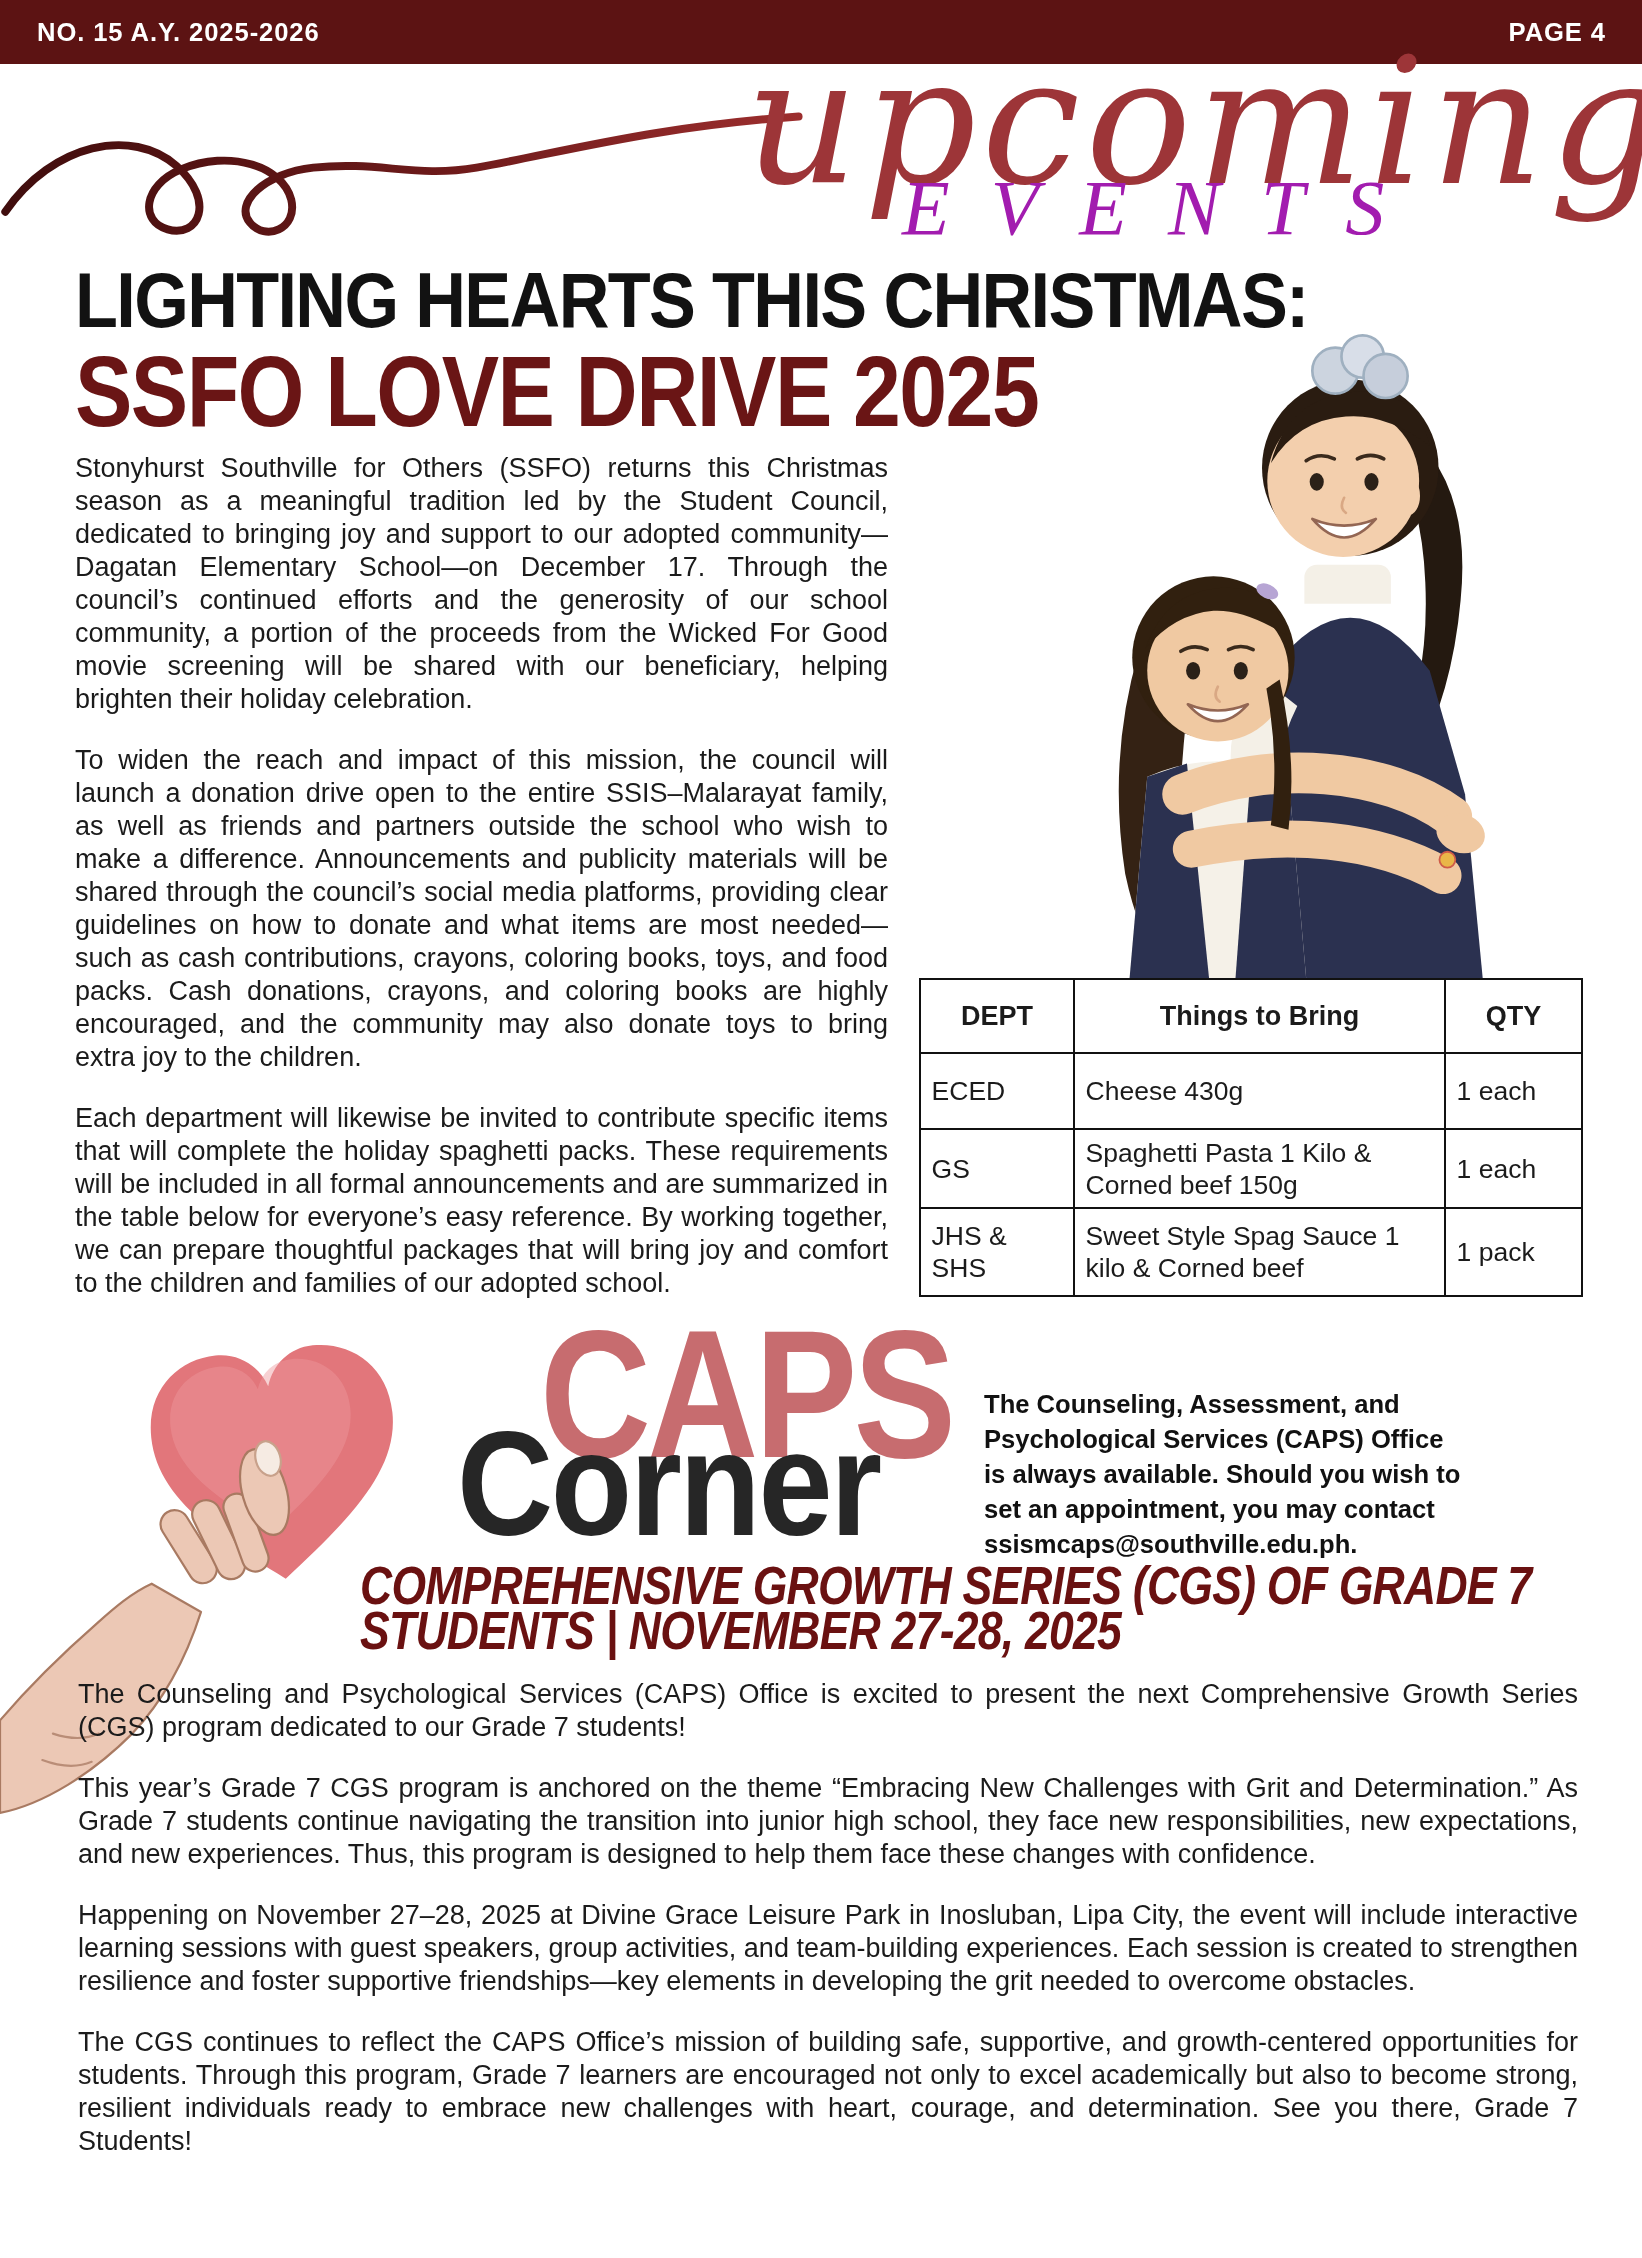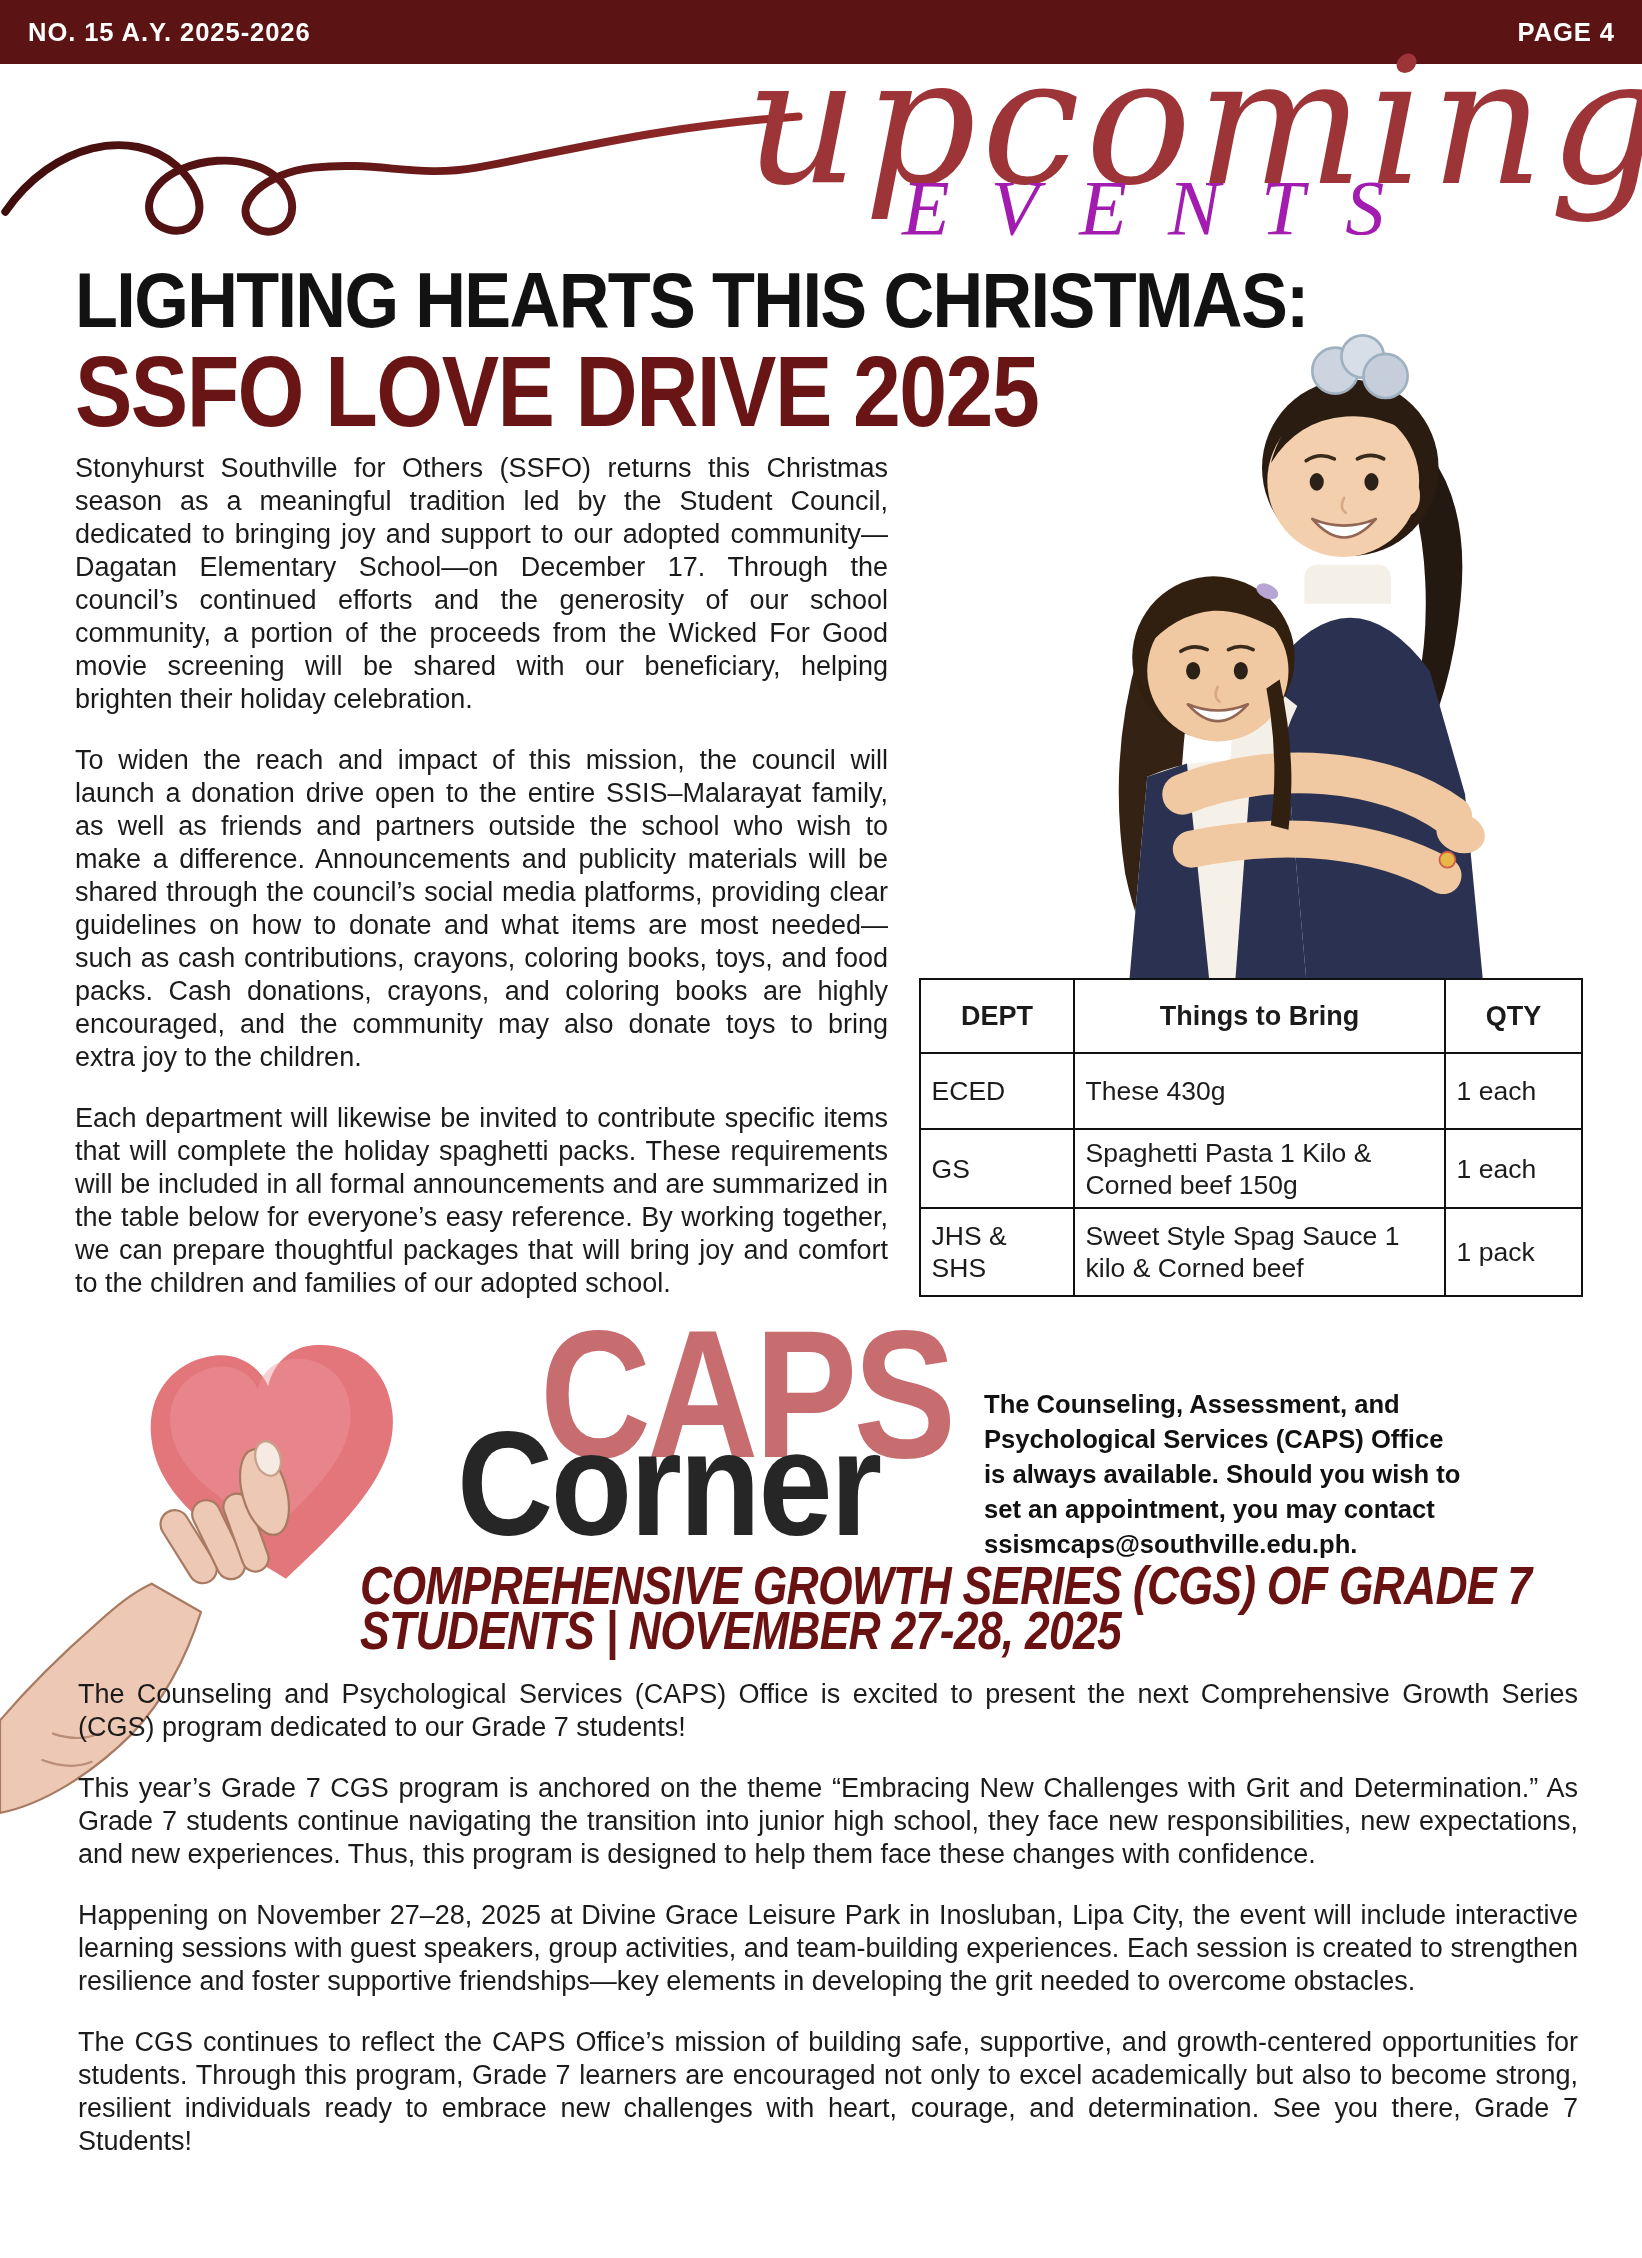--- a/index.html
+++ b/index.html
@@ -1,21 +1,21 @@
 <!DOCTYPE html>
 <html style="font-size:14px"><head>
 <meta charset="utf-8">
 <style>
   html,body{margin:0;padding:0;background:#e8e8e8;}
   .page{position:relative;width:1643px;height:2258px;background:#ffffff;overflow:hidden;
         font-family:"Liberation Sans",sans-serif;color:#1b1b1b;}
   
   .topbar{position:absolute;left:0;top:0;width:1643px;height:64px;background:#5c1313;
           display:flex;align-items:center;justify-content:space-between;box-sizing:border-box;
-          padding:0 28px;color:#fff;font-weight:bold;font-size:25.6px;letter-spacing:0.9px;}
+          padding:0 37px;color:#fff;font-weight:bold;font-size:25.6px;letter-spacing:0.9px;}
   
   .swirl{position:absolute;left:0;top:81px;}
   .script{position:absolute;left:745px;top:35px;font-family:"DejaVu Serif",serif;
           font-style:italic;font-size:176px;line-height:1;color:#9d3538;letter-spacing:5.3px;white-space:nowrap;}
   .events{position:absolute;left:902px;top:169px;font-family:"Liberation Serif",serif;
           font-size:78px;line-height:1;color:#a21caf;letter-spacing:41px;white-space:nowrap;font-style:italic;}
   
   .t1{position:absolute;left:75px;top:261px;margin:0;font-size:78px;line-height:1;font-weight:bold;
       color:#121212;letter-spacing:-1.8px;white-space:nowrap;transform:scaleX(.90);transform-origin:left top;}
   .t2{position:absolute;left:75px;top:341px;margin:0;font-size:100px;line-height:1;font-weight:bold;
@@ -146,21 +146,21 @@
     <thead>
       <tr>
         <th class="c-dept">DEPT</th>
         <th class="c-items">Things to Bring</th>
         <th class="c-qty">QTY</th>
       </tr>
     </thead>
     <tbody>
       <tr class="r1">
         <td>ECED</td>
-        <td>These 430g</td>
+        <td>Cheese 430g</td>
         <td>1 each</td>
       </tr>
       <tr class="r2">
         <td>GS</td>
         <td>Spaghetti Pasta 1 Kilo &amp; Corned beef 150g</td>
         <td>1 each</td>
       </tr>
       <tr class="r3">
         <td>JHS &amp; SHS</td>
         <td>Sweet Style Spag Sauce 1 kilo &amp; Corned beef</td>

